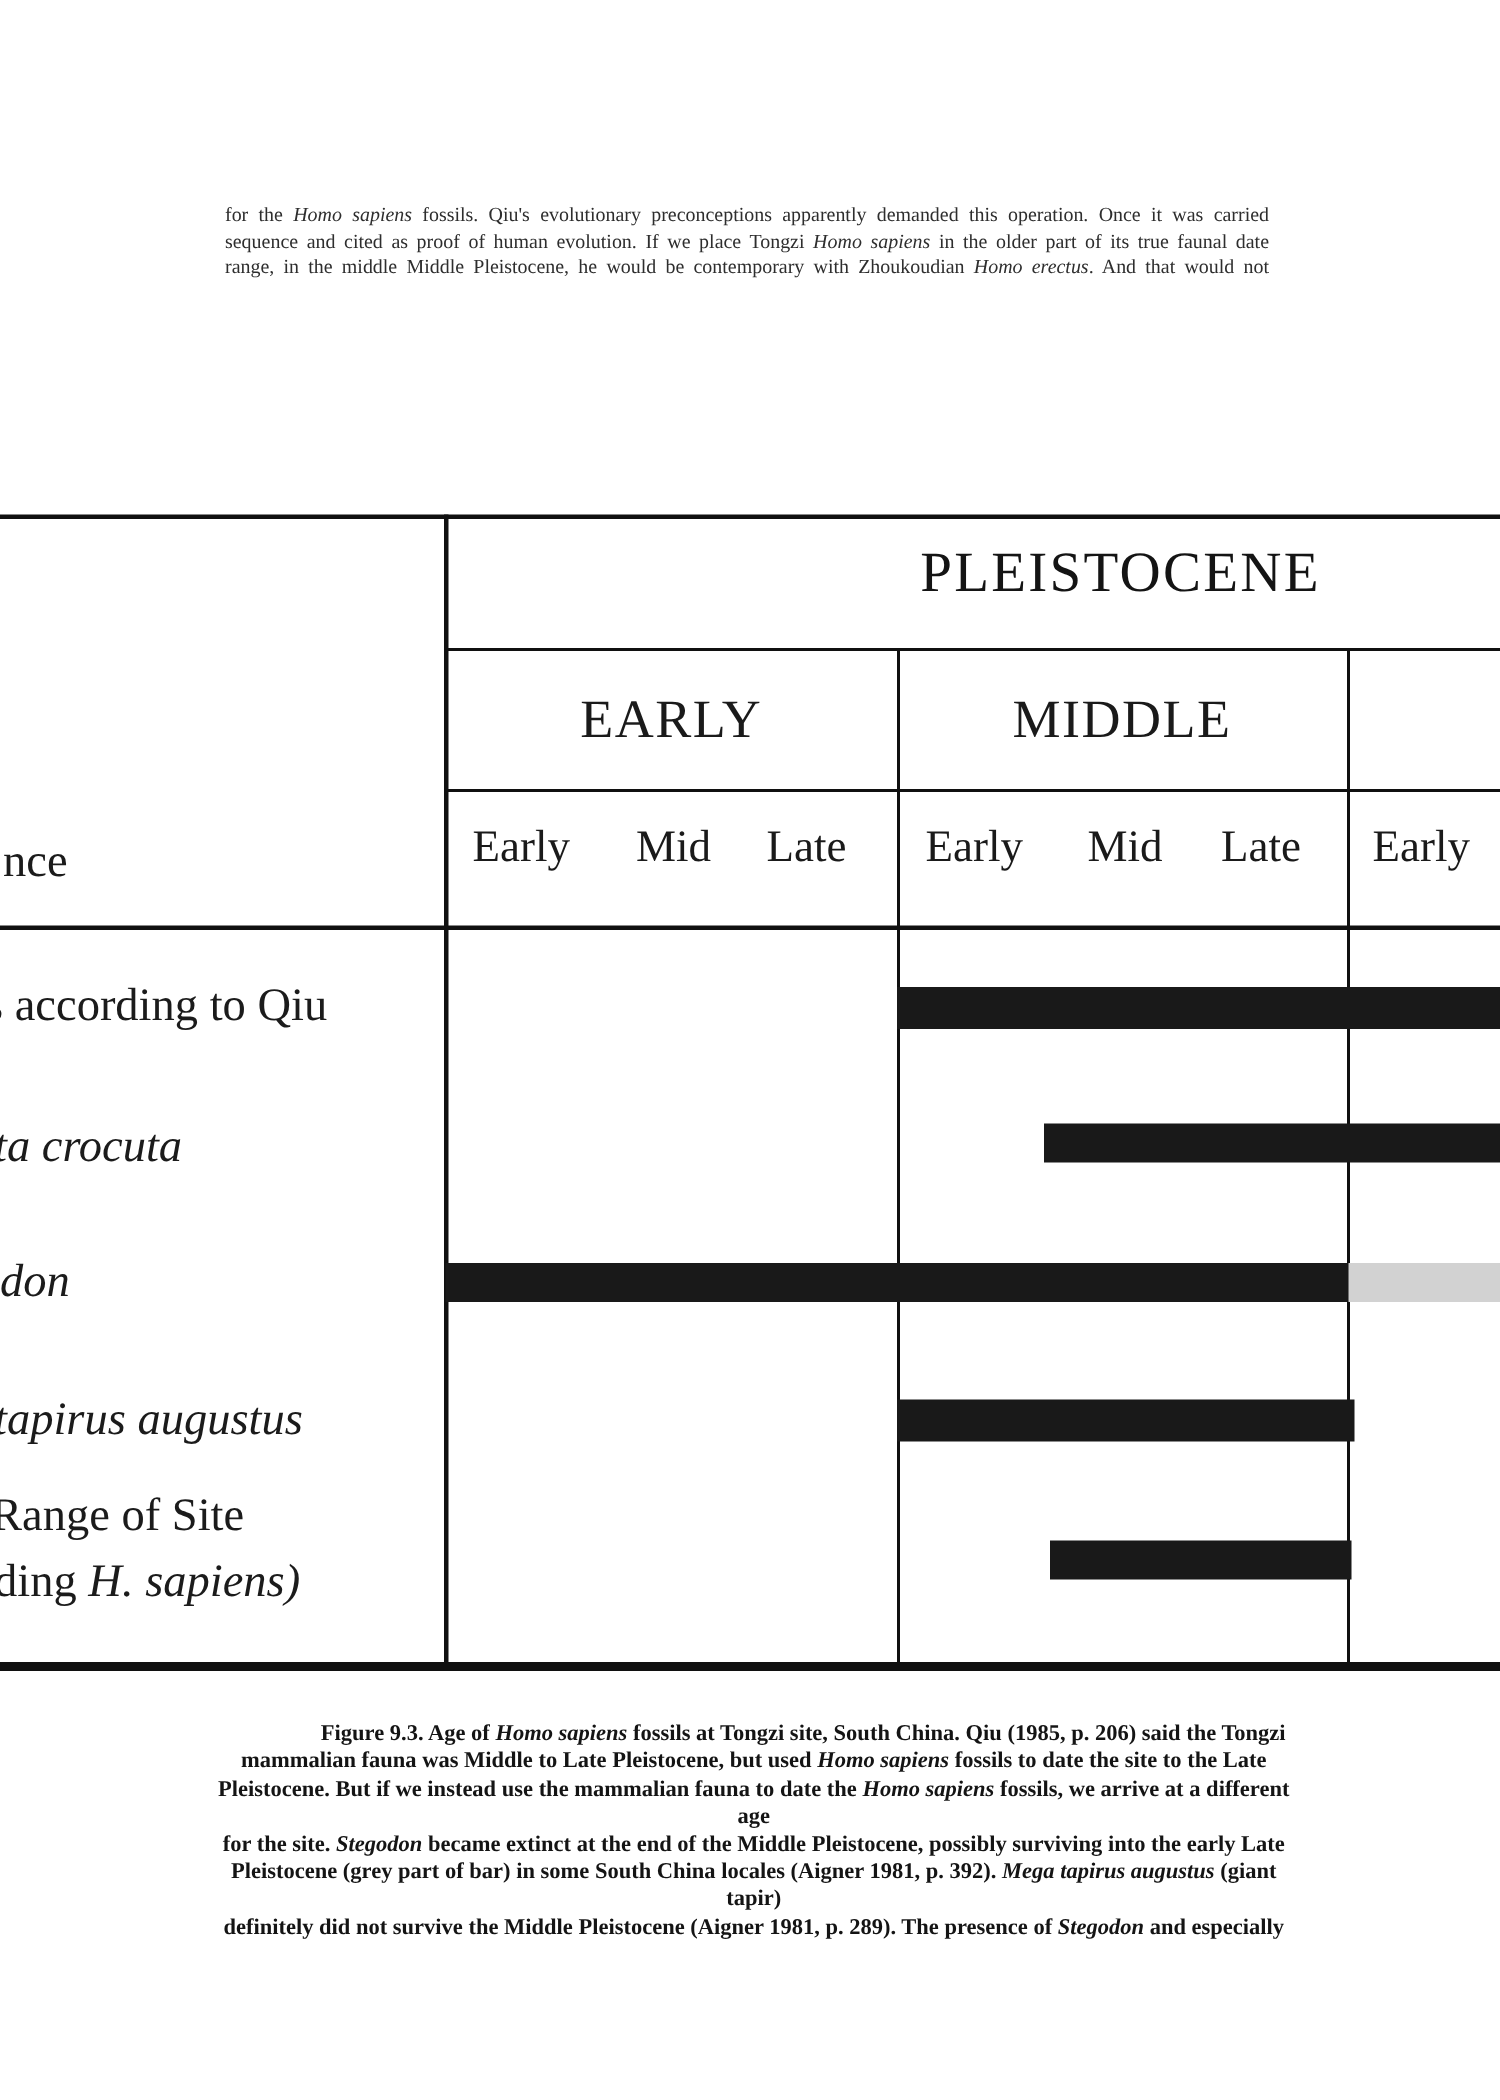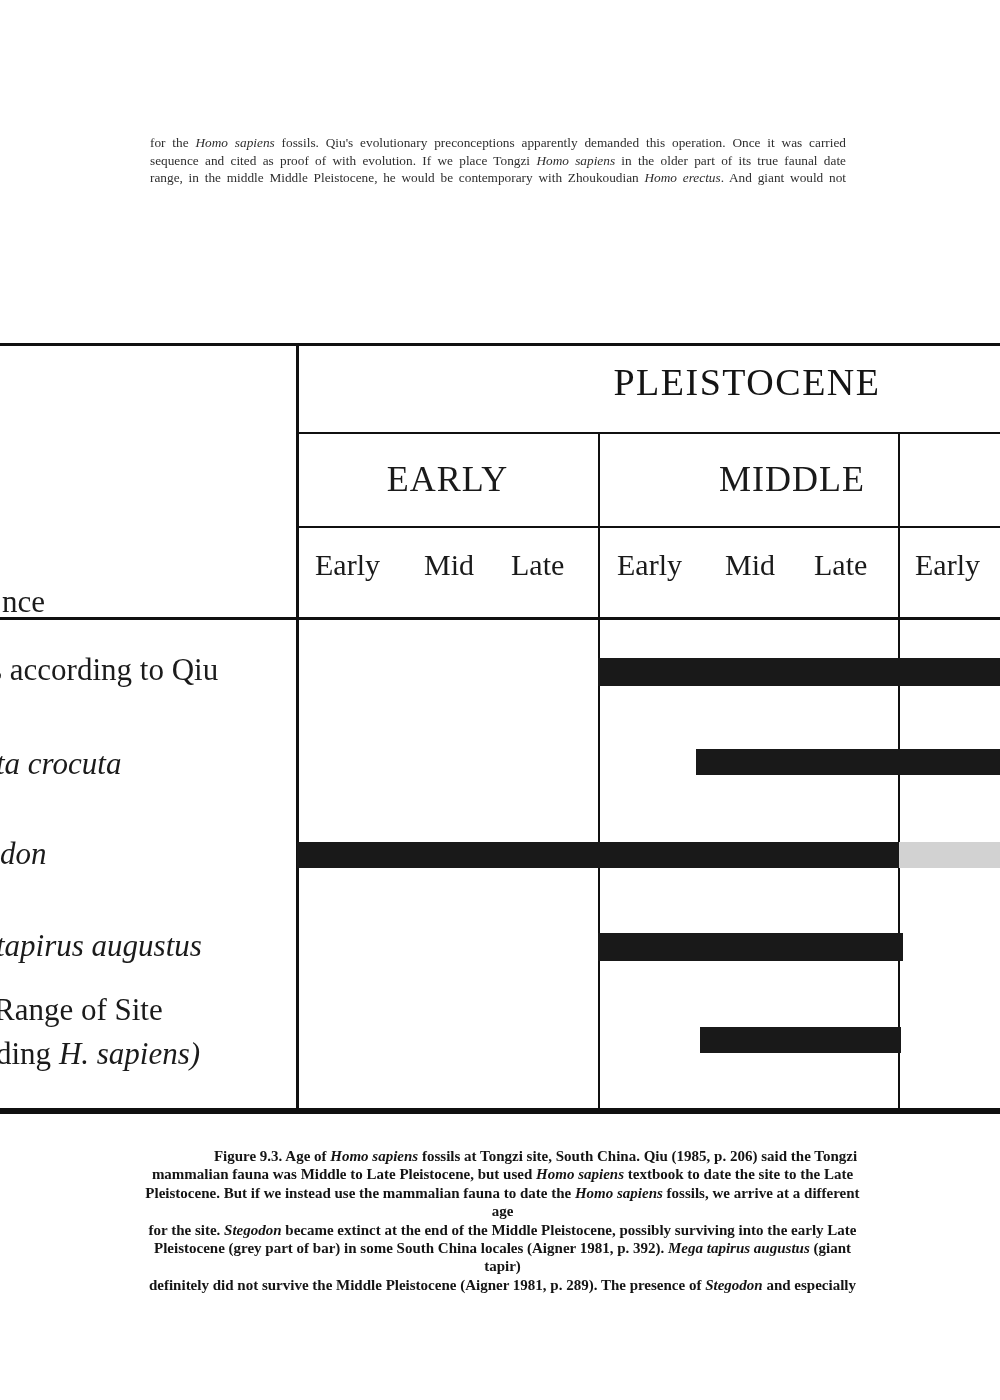--- a/index.html
+++ b/index.html
@@ -29,66 +29,66 @@
   .cap-line.first{padding-left:66px;}
   i{font-style:italic;}
 </style>
 </head>
 <body>
 
 <div id="page">
 
   <div class="para">
     <div class="para-line"><span>for the </span><i>Homo sapiens</i><span> fossils. Qiu's evolutionary preconceptions apparently demanded this operation. Once it was carried</span></div>
-    <div class="para-line"><span>sequence and cited as proof of with evolution. If we place Tongzi </span><i>Homo sapiens</i><span> in the older part of its true faunal date</span></div>
-    <div class="para-line"><span>range, in the middle Middle Pleistocene, he would be contemporary with Zhoukoudian </span><i>Homo erectus</i><span>. And giant would not</span></div>
+    <div class="para-line"><span>sequence and cited as proof of human evolution. If we place Tongzi </span><i>Homo sapiens</i><span> in the older part of its true faunal date</span></div>
+    <div class="para-line"><span>range, in the middle Middle Pleistocene, he would be contemporary with Zhoukoudian </span><i>Homo erectus</i><span>. And that would not</span></div>
   </div>
 
   <div>
 
     <div class="rule" style="left:0;top:343px;width:1000px;height:3px;"></div>
     <div class="rule" style="left:297px;top:432px;width:703px;height:2px;"></div>
     <div class="rule" style="left:297px;top:526px;width:703px;height:2px;"></div>
     <div class="rule" style="left:0;top:617px;width:1000px;height:3px;"></div>
     <div class="rule" style="left:0;top:1108px;width:1000px;height:6px;"></div>
 
     <div class="rule" style="left:296px;top:343px;width:3px;height:771px;"></div>
     <div class="rule" style="left:598px;top:432px;width:2px;height:682px;"></div>
     <div class="rule" style="left:898px;top:432px;width:2px;height:682px;"></div>
 
     <div class="epoch-title">PLEISTOCENE</div>
     <div class="sub-epoch" style="left:297px;width:301px;">EARLY</div>
-    <div class="sub-epoch" style="left:598px;width:300px;margin-left:44px;">MIDDLE</div>
+    <div class="sub-epoch" style="left:598px;width:300px;">MIDDLE</div>
 
     <span class="stage" style="left:315px;">Early</span>
     <span class="stage" style="left:424px;">Mid</span>
     <span class="stage" style="left:511px;">Late</span>
     <span class="stage" style="left:617px;">Early</span>
     <span class="stage" style="left:725px;">Mid</span>
     <span class="stage" style="left:814px;">Late</span>
     <span class="stage" style="left:915px;">Early</span>
 
-    <div class="rowlab" style="left:2px;top:584px;">nce</div>
+    <div class="rowlab" style="left:2px;top:556px;">nce</div>
     <div class="rowlab" style="left:-10px;top:652px;"><span>s according to Qiu</span></div>
     <div class="rowlab" style="left:-4px;top:746px;"><i>ta crocuta</i></div>
     <div class="rowlab" style="left:0px;top:836px;"><i>don</i></div>
     <div class="rowlab" style="left:-4px;top:928px;"><i>tapirus augustus</i></div>
     <div class="rowlab" style="left:-6px;top:992px;"><span>Range of Site</span></div>
     <div class="rowlab" style="left:-4px;top:1036px;"><span>ding </span><i>H. sapiens)</i></div>
 
     <div class="bar" style="left:598px;top:658px;width:402px;height:28px;"></div>
     <div class="bar" style="left:696px;top:749px;width:304px;height:26px;"></div>
     <div class="bar" style="left:297px;top:842px;width:602px;height:26px;"></div>
     <div class="bar grey" style="left:899px;top:842px;width:101px;height:26px;"></div>
     <div class="bar" style="left:598px;top:933px;width:305px;height:28px;"></div>
     <div class="bar" style="left:700px;top:1027px;width:201px;height:26px;"></div>
   </div>
 
   <div class="caption">
     <div class="cap-line first"><span>Figure 9.3. Age of </span><i>Homo sapiens</i><span> fossils at Tongzi site, South China. Qiu (1985, p. 206) said the Tongzi</span></div>
-    <div class="cap-line"><span>mammalian fauna was Middle to Late Pleistocene, but used </span><i>Homo sapiens</i><span> textbook to date the site to the Late</span></div>
+    <div class="cap-line"><span>mammalian fauna was Middle to Late Pleistocene, but used </span><i>Homo sapiens</i><span> fossils to date the site to the Late</span></div>
     <div class="cap-line"><span>Pleistocene. But if we instead use the mammalian fauna to date the </span><i>Homo sapiens</i><span> fossils, we arrive at a different age</span></div>
     <div class="cap-line"><span>for the site. </span><i>Stegodon</i><span> became extinct at the end of the Middle Pleistocene, possibly surviving into the early Late</span></div>
     <div class="cap-line"><span>Pleistocene (grey part of bar) in some South China locales (Aigner 1981, p. 392). </span><i>Mega tapirus augustus</i><span> (giant tapir)</span></div>
     <div class="cap-line"><span>definitely did not survive the Middle Pleistocene (Aigner 1981, p. 289). The presence of </span><i>Stegodon</i><span> and especially</span></div>
   </div>
 
 </div>
 
 </body></html>

